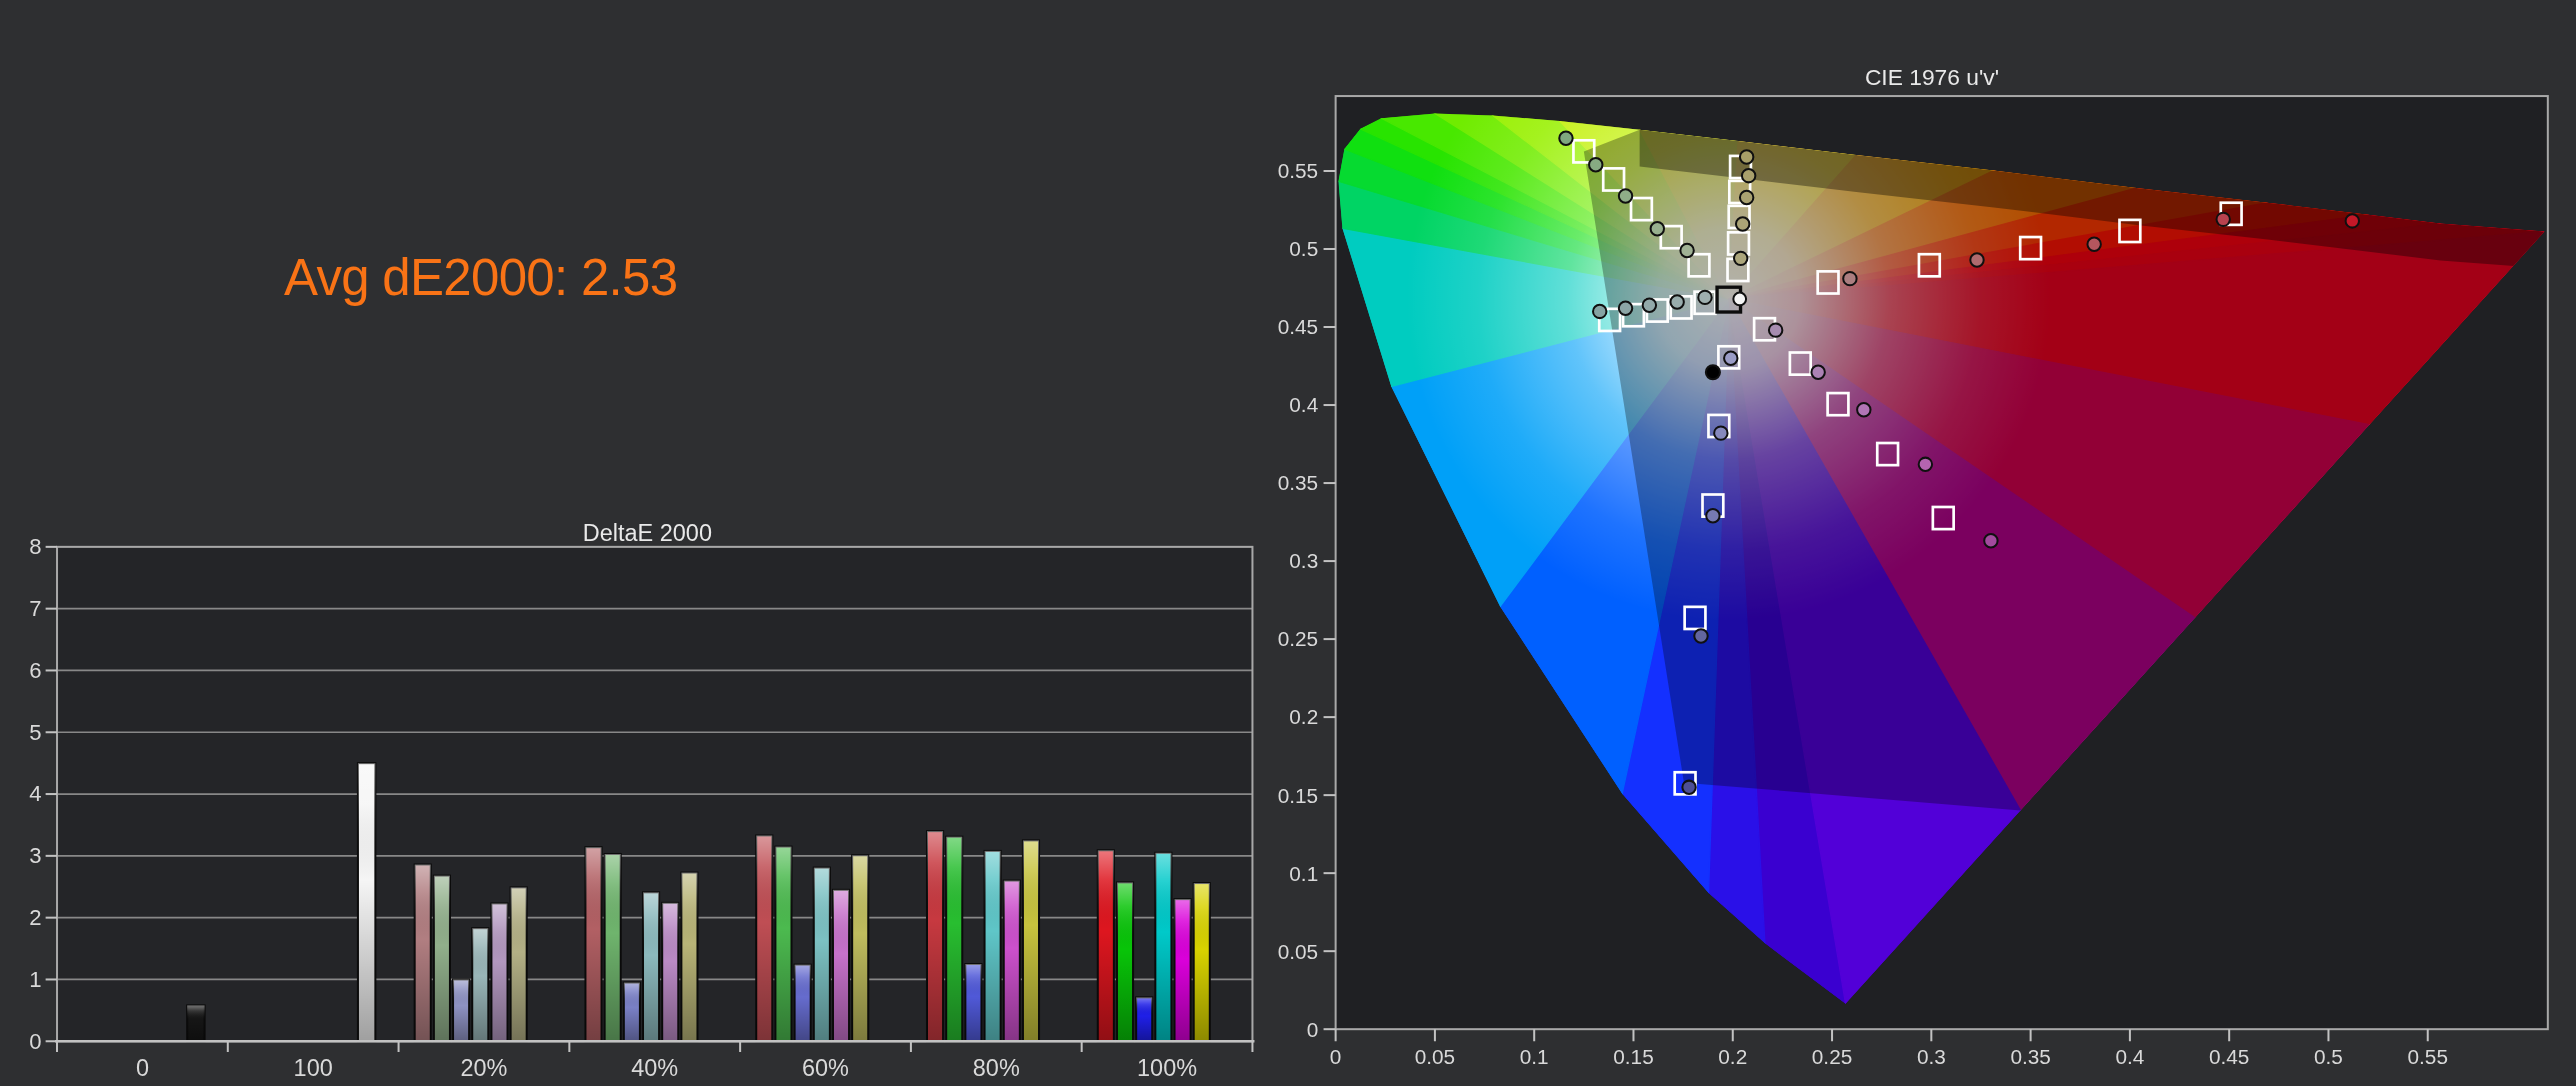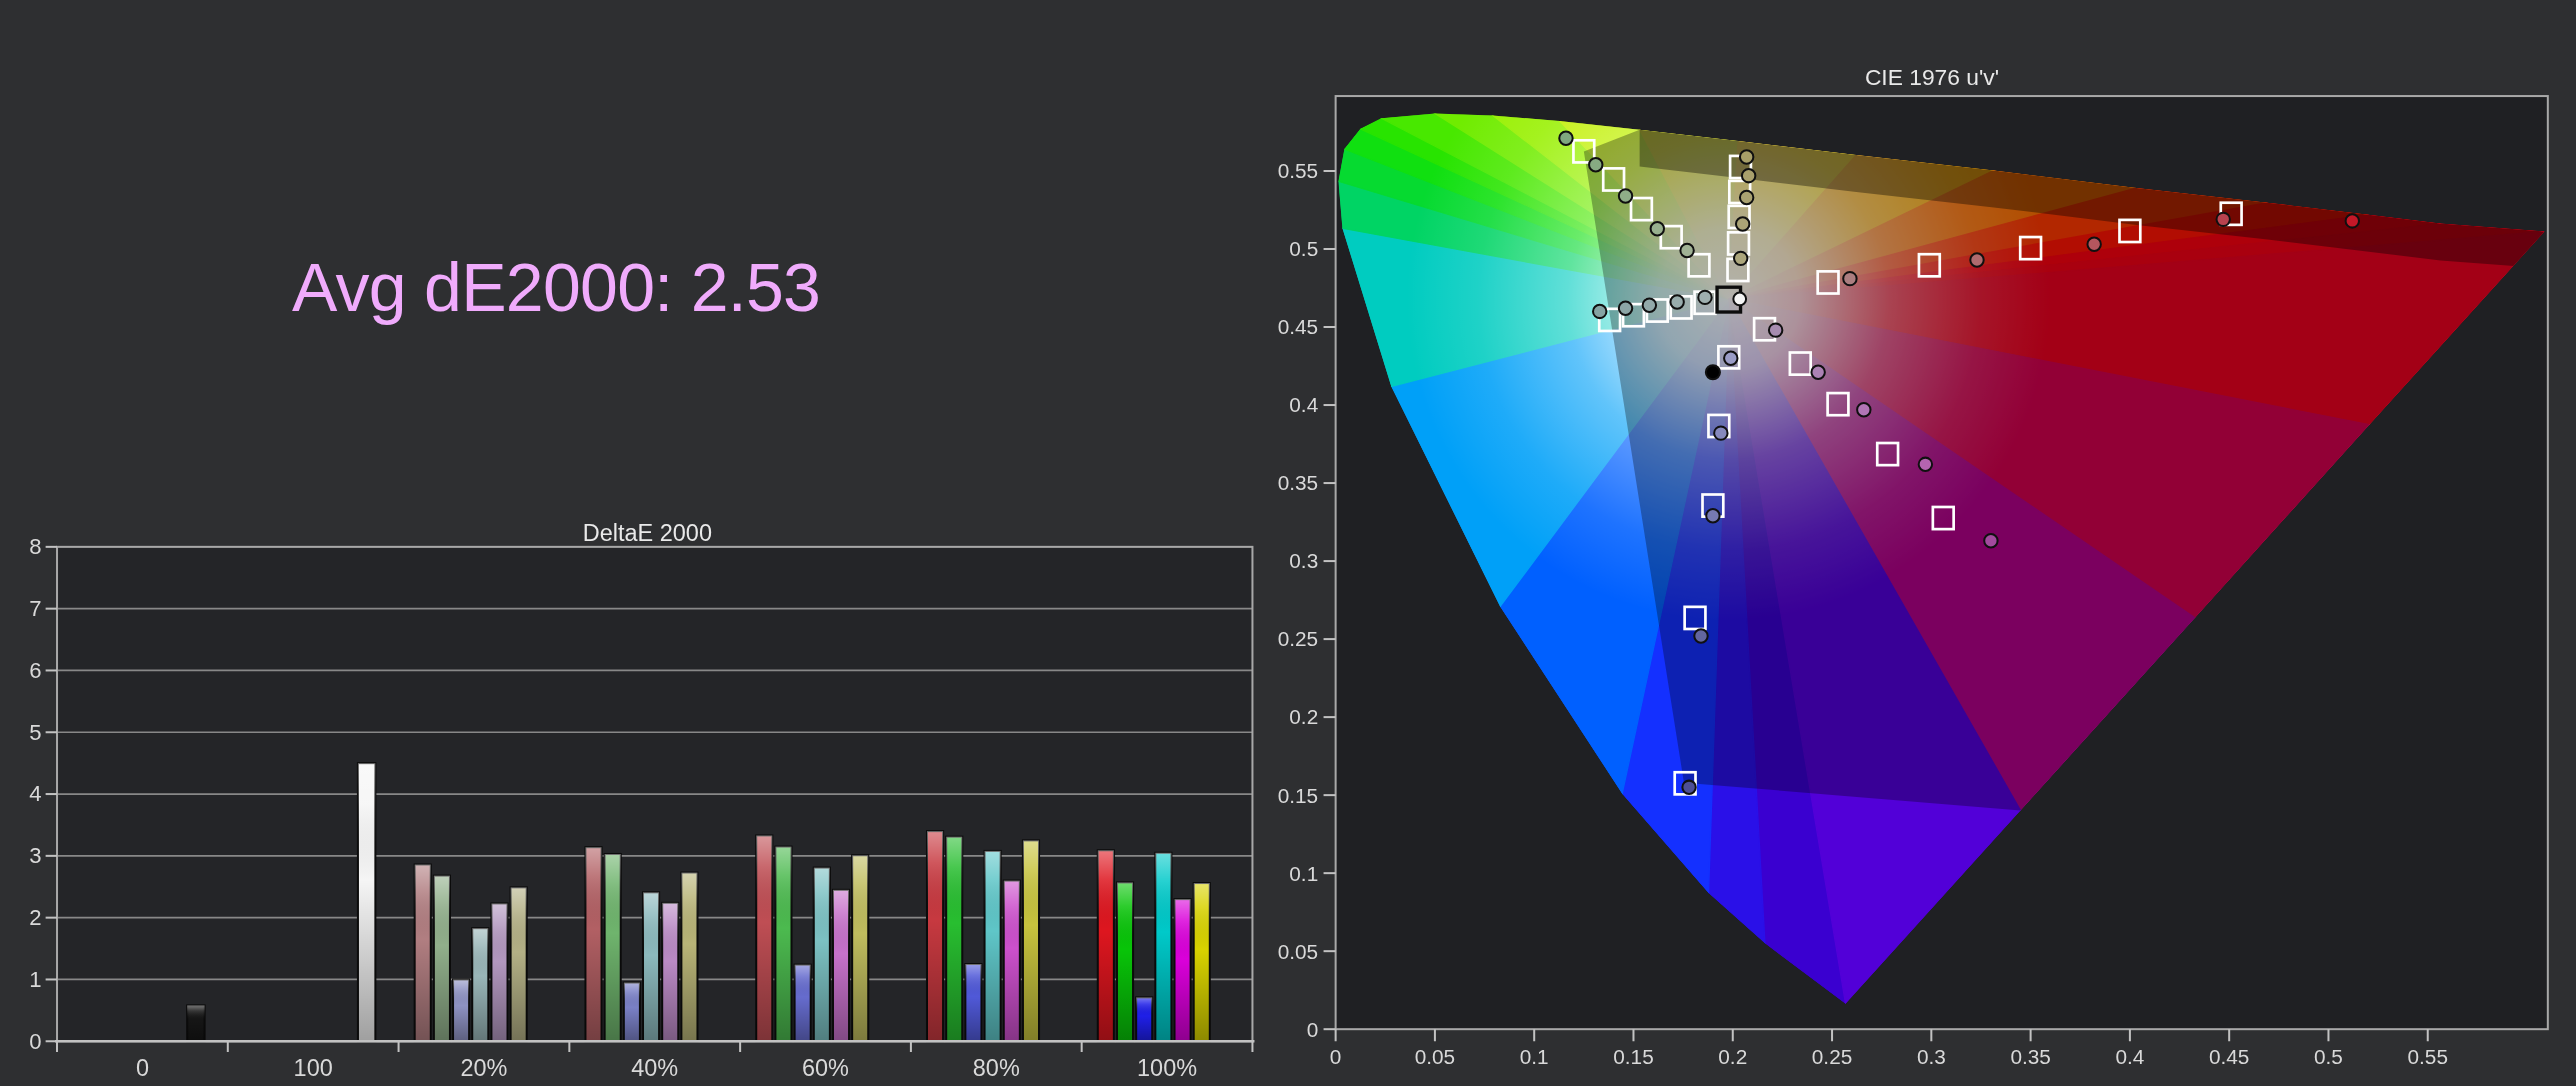--- a/index.html
+++ b/index.html
@@ -3,22 +3,22 @@
 <meta charset="utf-8">
 <style>
   html,body{margin:0;padding:0;}
   body{
     width:2576px;height:1087px;overflow:hidden;position:relative;
     background:#2e2f31;
     font-family:"Liberation Sans",sans-serif;
   }
   .stage{position:absolute;inset:0;}
   .avg-text{
-    position:absolute;left:292px;top:250px;
-    font-size:68px;line-height:1.1;color:#f0abfc;letter-spacing:-0.7px;
+    position:absolute;left:284px;top:250px;
+    font-size:51px;line-height:1.1;color:#f97316;letter-spacing:-0.7px;
     white-space:nowrap;
   }
   svg text{font-family:"Liberation Sans",sans-serif;}
   .chart-title{fill:#e9e9e9;}
 </style>
 </head>
 <body>
 
 <div class="stage">
   <div class="avg-text">Avg dE2000: 2.53</div>

